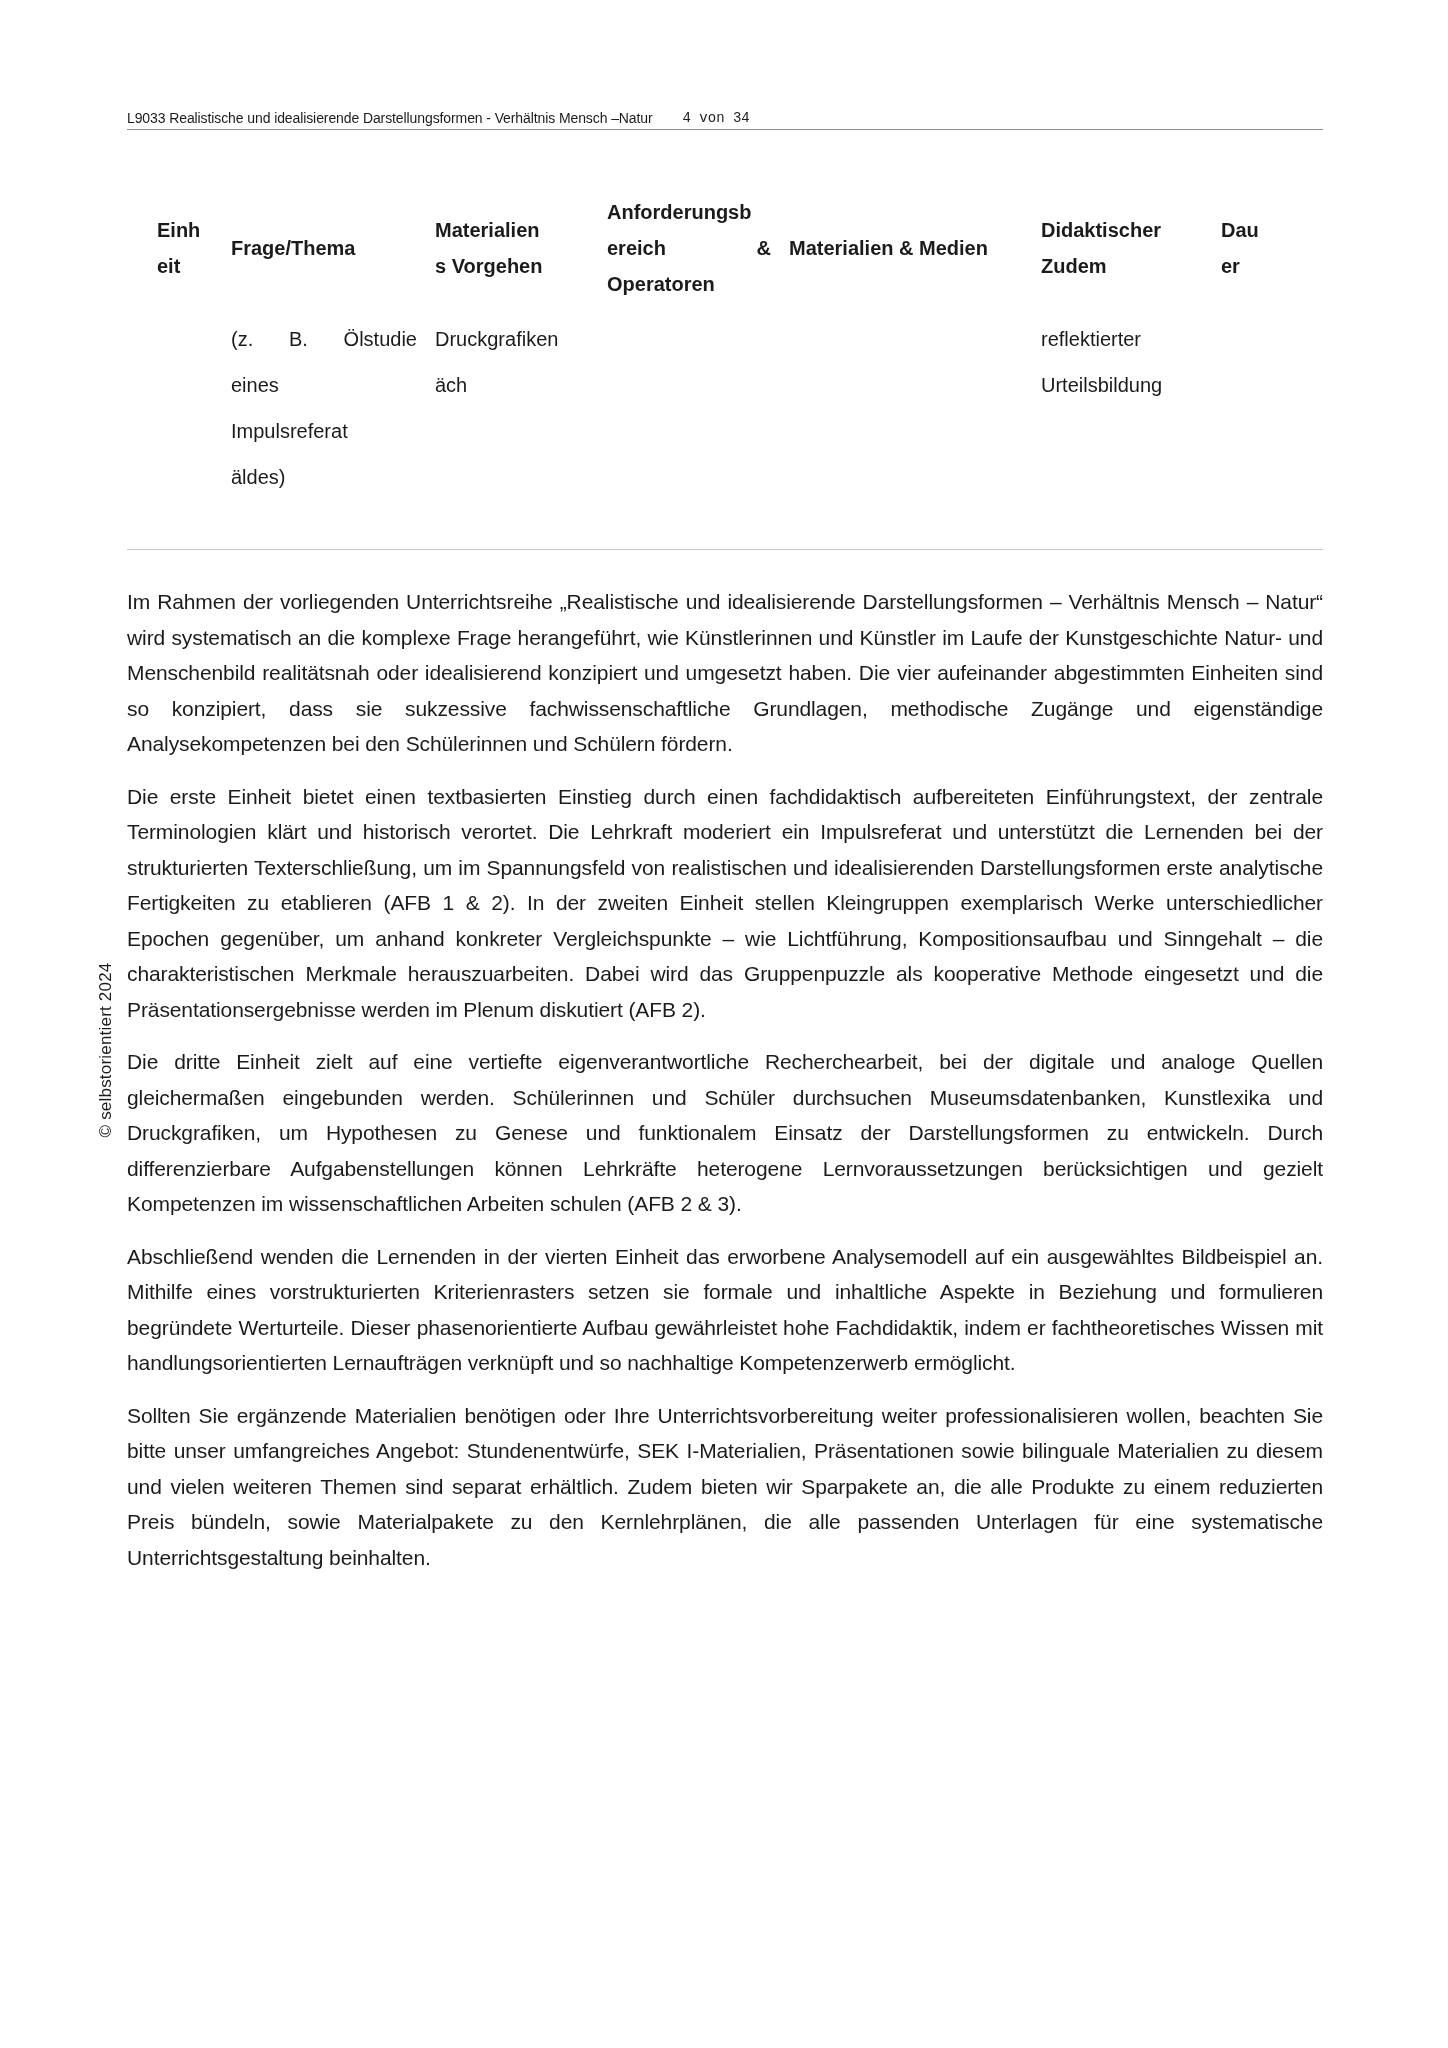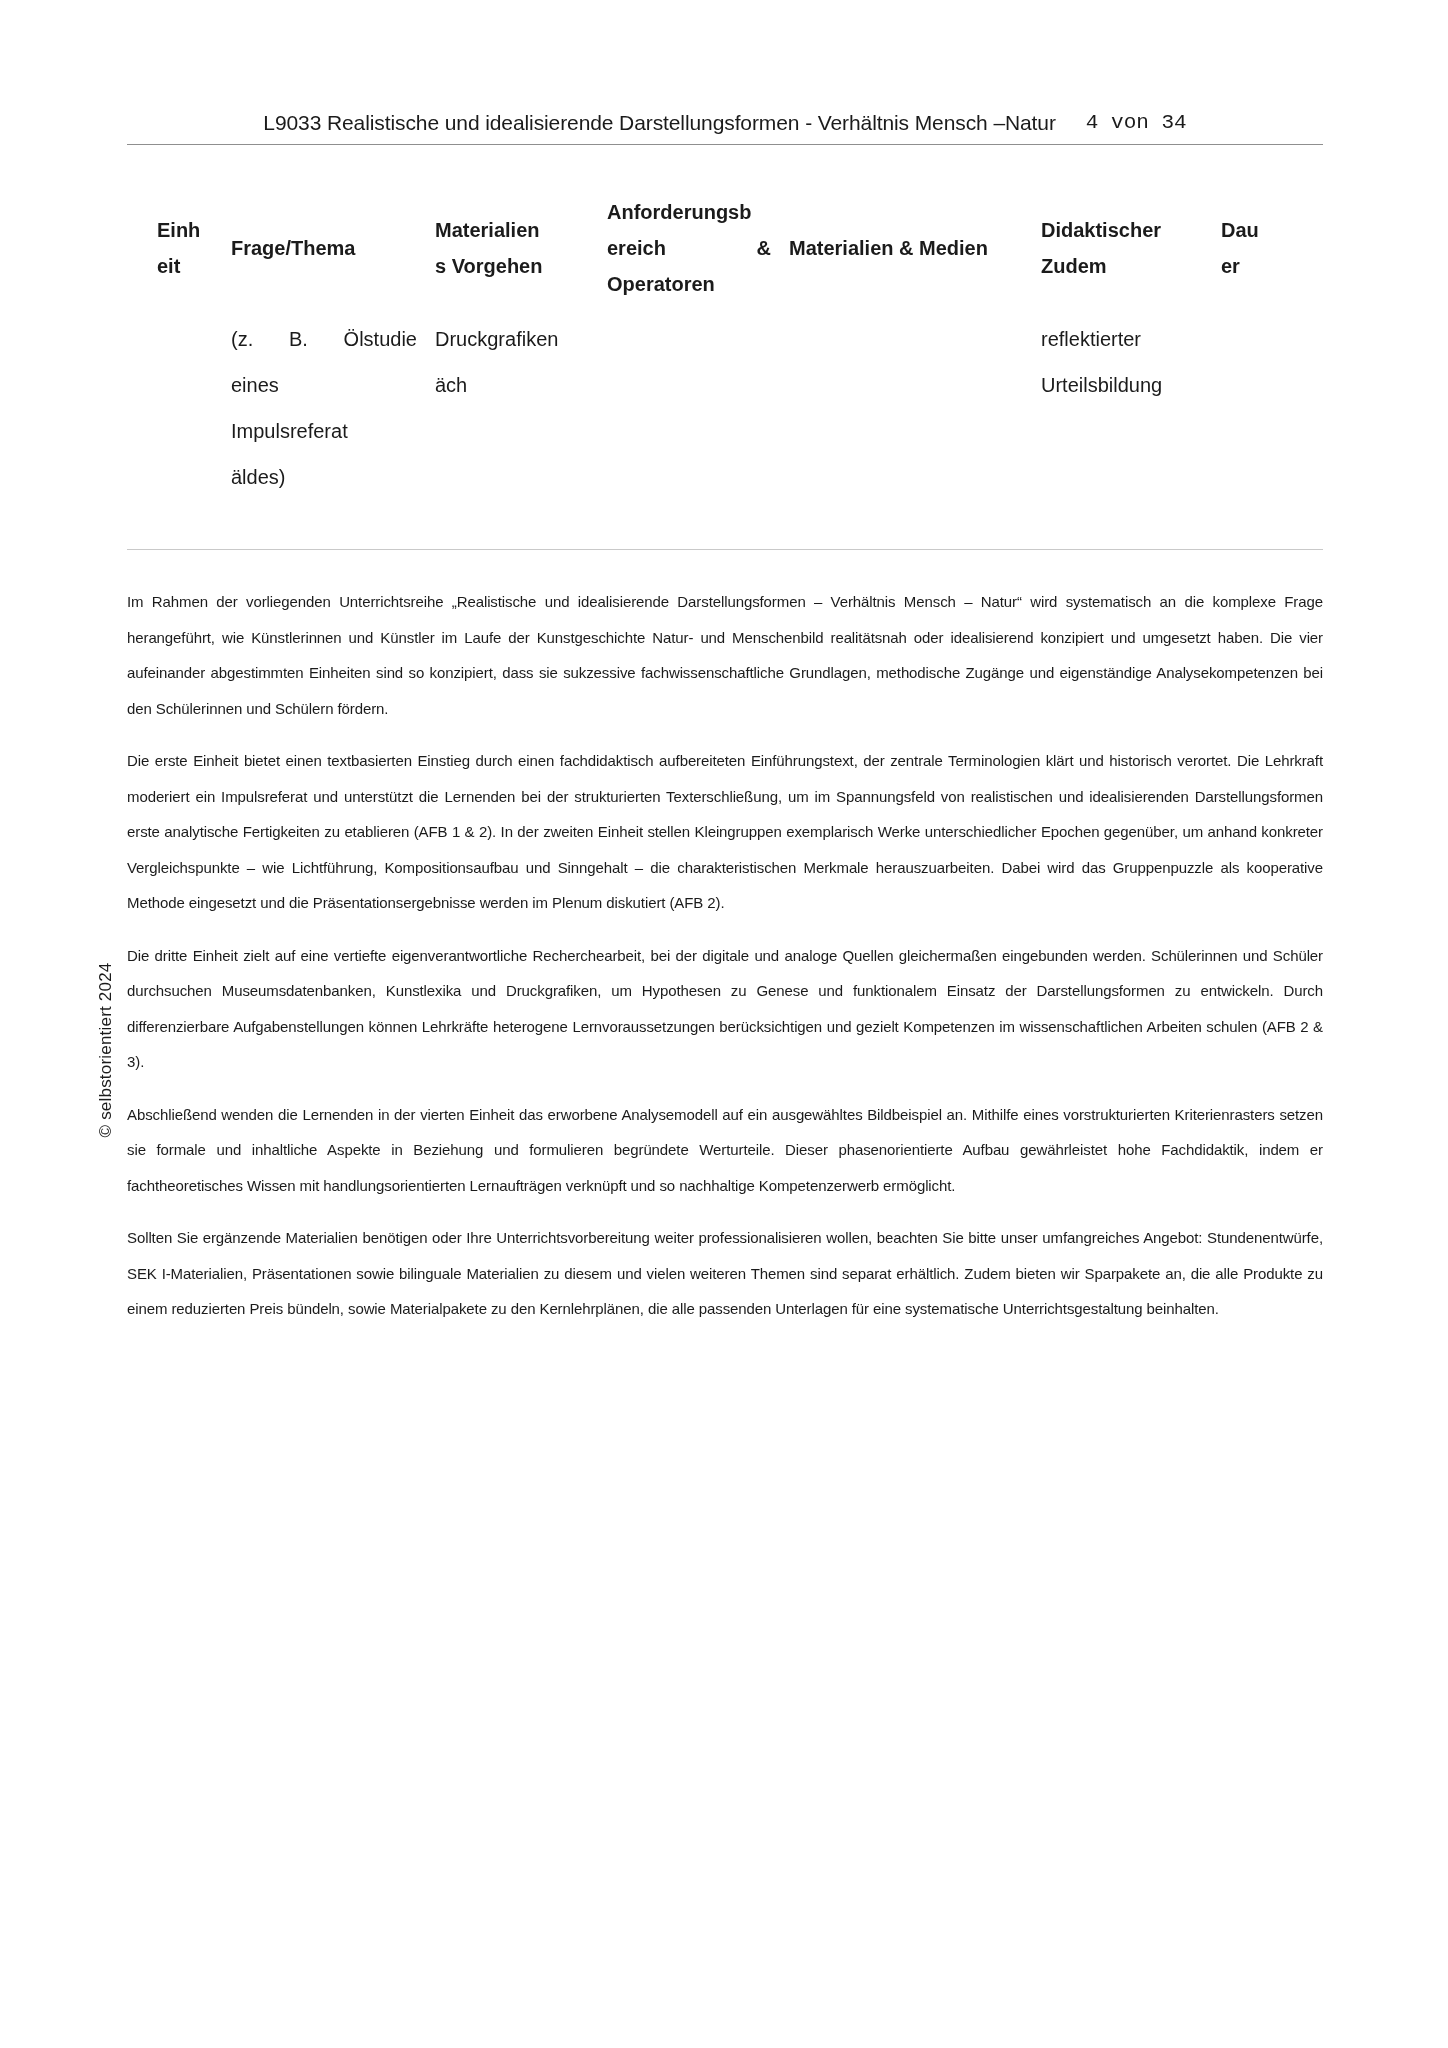--- a/index.html
+++ b/index.html
@@ -13,25 +13,25 @@
     overflow: hidden;
   }
 
   
   .doc-header {
     position: absolute;
     left: 127px;
     top: 110px;
     width: 1196px;
     display: flex;
-    justify-content: center;
+    justify-content: flex-start;
     align-items: flex-end;
-    font-size: 21px;
+    font-size: 14px;
     line-height: 1.2;
-    padding-bottom: 9px;
+    padding-bottom: 2px;
     border-bottom: 1px solid #8f8f8f;
   }
   .doc-header .title { letter-spacing: -0.1px; }
   .doc-header .pageno { white-space: nowrap; padding-left: 30px; font-family: Liberation Mono, monospace; }
 
   
   .unit-table-wrap {
     position: absolute;
     left: 127px;
     top: 194px;
@@ -77,21 +77,21 @@
     height: 0;
     border-top: 1px solid #c9c9c9;
   }
 
   
   .body-copy {
     position: absolute;
     left: 127px;
     top: 584px;
     width: 1196px;
-    font-size: 15px;
+    font-size: 21px;
     line-height: 35.5px;
     text-align: justify;
     letter-spacing: -0.1px;
   }
   .body-copy p { margin: 0 0 17px 0; }
 
   
   .copyright {
     position: absolute;
     left: 106px;

